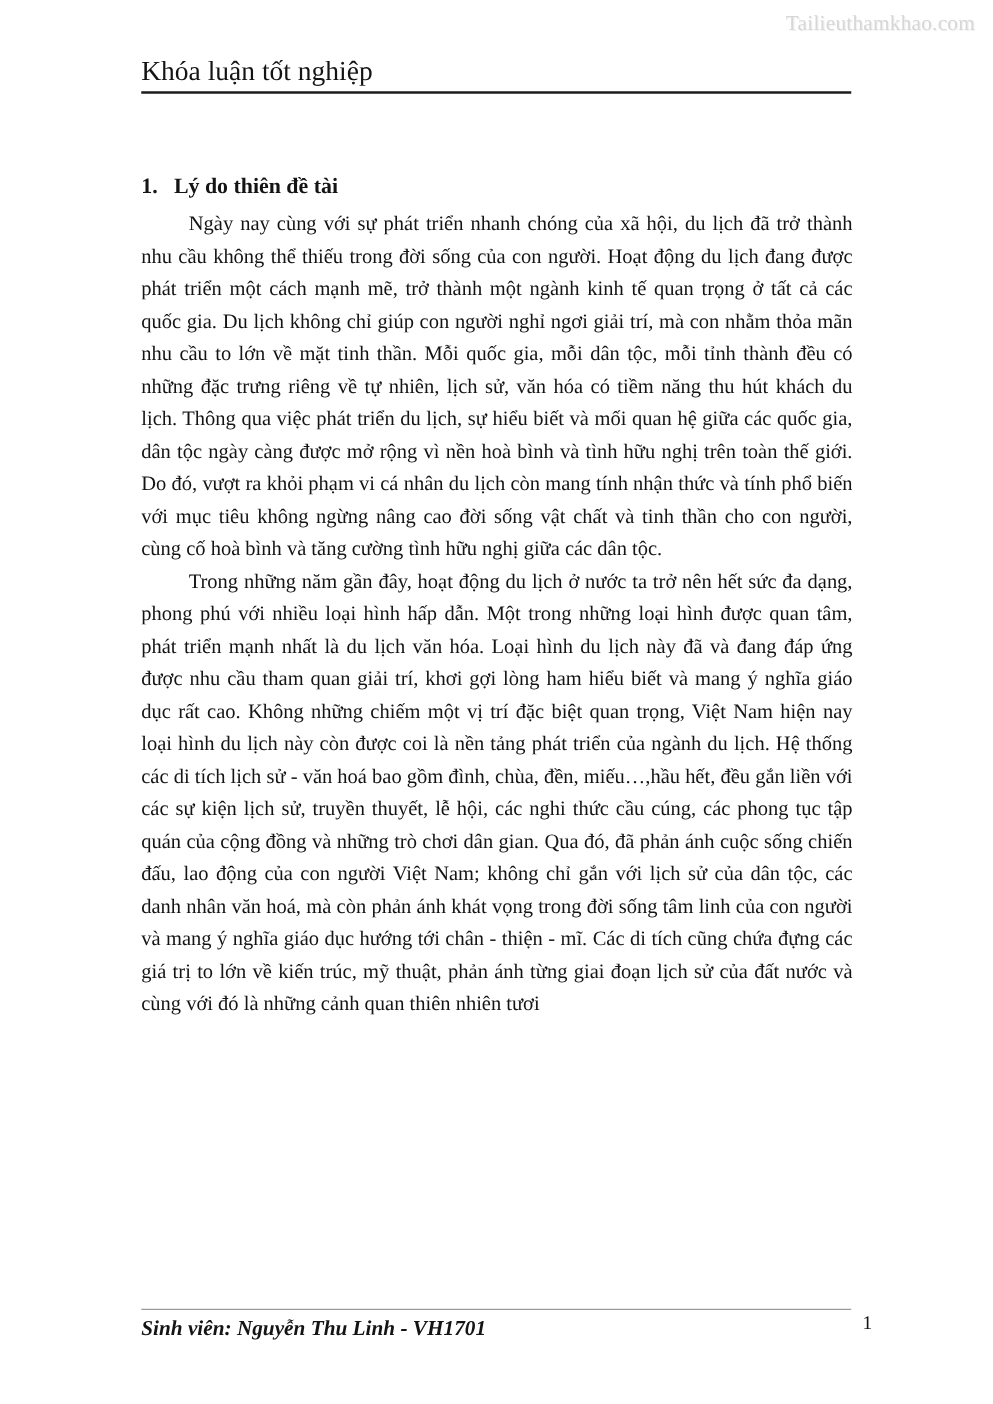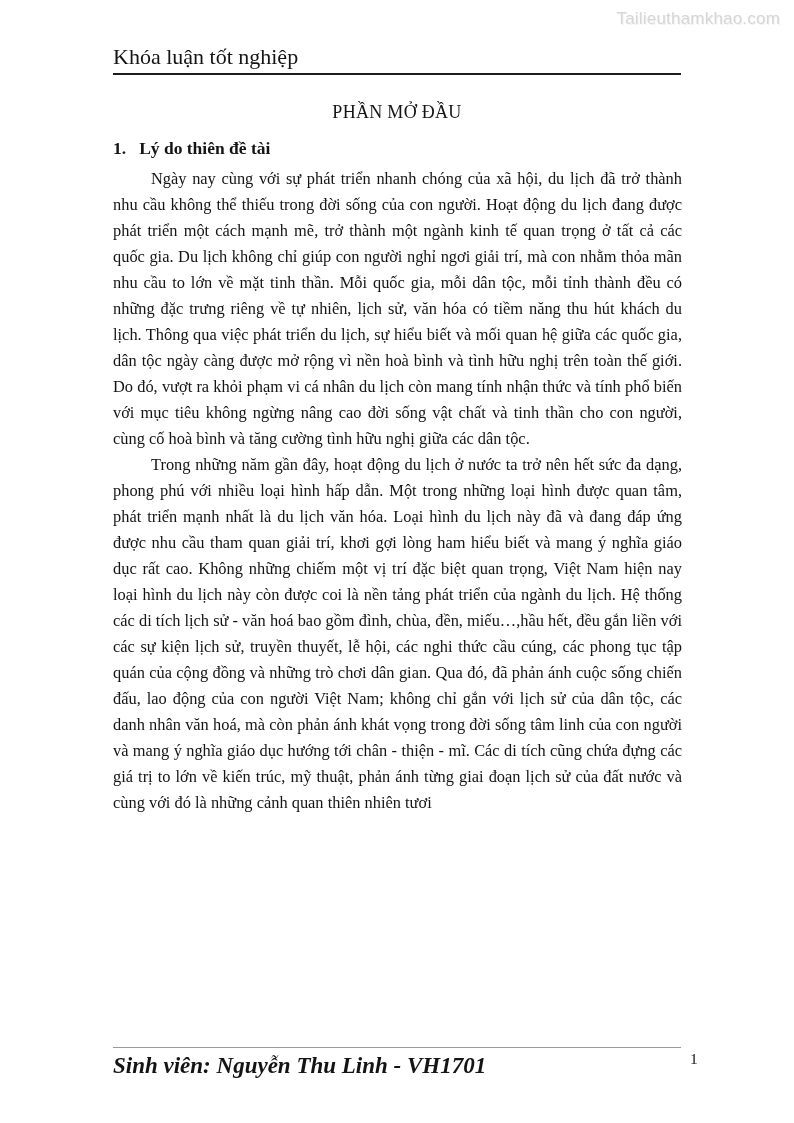--- a/index.html
+++ b/index.html
@@ -13,21 +13,21 @@
     height: 1123px;
     background: #ffffff;
     overflow: hidden;
     font-family: "Liberation Serif", "DejaVu Serif", serif;
     color: #141414;
   }
   .watermark {
     position: absolute;
     top: 9px;
     right: 14px;
-    font-family: Liberation Sans, sans-serif;
+    font-family: Liberation Serif, serif;
     font-size: 17px;
     color: #d6d6d6;
     text-shadow: 1px 1px 0 #f2f2f2;
     letter-spacing: 0.2px;
   }
   .header {
     position: absolute;
     top: 44px;
     left: 113px;
     width: 568px;
@@ -72,21 +72,21 @@
     margin: 0;
     text-indent: 38px;
   }
   .footer {
     position: absolute;
     top: 1047px;
     left: 113px;
     width: 568px;
     border-top: 1px solid #9a9a9a;
     padding-top: 5px;
-    font-size: 23px;
+    font-size: 17px;
     font-weight: bold;
     font-style: italic;
   }
   .page-number {
     position: absolute;
     top: 1050px;
     left: 690px;
     font-size: 15.5px;
     font-family: "Liberation Serif", "DejaVu Serif", serif;
   }
@@ -95,21 +95,20 @@
 <body>
 
 <div class="page">
 
   <div class="watermark">Tailieuthamkhao.com</div>
 
   <div class="header">
     <span>Khóa luận tốt nghiệp</span>
   </div>
 
-  <div class="doc-title">PHẦN MỞ ĐẦU</div>
 
   <div class="section-heading">
     <span class="sec-num">1.</span><span>Lý do thiên đề tài</span>
   </div>
 
   <div class="body-text">
     <p>Ngày nay cùng với sự phát triển nhanh chóng của xã hội, du lịch đã trở thành nhu cầu không thể thiếu trong đời sống của con người. Hoạt động du lịch đang được phát triển một cách mạnh mẽ, trở thành một ngành kinh tế quan trọng ở tất cả các quốc gia. Du lịch không chỉ giúp con người nghỉ ngơi giải trí, mà con nhằm thỏa mãn nhu cầu to lớn về mặt tinh thần. Mỗi quốc gia, mỗi dân tộc, mỗi tỉnh thành đều có những đặc trưng riêng về tự nhiên, lịch sử, văn hóa có tiềm năng thu hút khách du lịch. Thông qua việc phát triển du lịch, sự hiểu biết và mối quan hệ giữa các quốc gia, dân tộc ngày càng được mở rộng vì nền hoà bình và tình hữu nghị trên toàn thế giới. Do đó, vượt ra khỏi phạm vi cá nhân du lịch còn mang tính nhận thức và tính phổ biến với mục tiêu không ngừng nâng cao đời sống vật chất và tinh thần cho con người, cùng cố hoà bình và tăng cường tình hữu nghị giữa các dân tộc.</p>
     <p>Trong những năm gần đây, hoạt động du lịch ở nước ta trở nên hết sức đa dạng, phong phú với nhiều loại hình hấp dẫn. Một trong những loại hình được quan tâm, phát triển mạnh nhất là du lịch văn hóa. Loại hình du lịch này đã và đang đáp ứng được nhu cầu tham quan giải trí, khơi gợi lòng ham hiểu biết và mang ý nghĩa giáo dục rất cao. Không những chiếm một vị trí đặc biệt quan trọng, Việt Nam hiện nay loại hình du lịch này còn được coi là nền tảng phát triển của ngành du lịch. Hệ thống các di tích lịch sử - văn hoá bao gồm đình, chùa, đền, miếu…,hầu hết, đều gắn liền với các sự kiện lịch sử, truyền thuyết, lễ hội, các nghi thức cầu cúng, các phong tục tập quán của cộng đồng và những trò chơi dân gian. Qua đó, đã phản ánh cuộc sống chiến đấu, lao động của con người Việt Nam; không chỉ gắn với lịch sử của dân tộc, các danh nhân văn hoá, mà còn phản ánh khát vọng trong đời sống tâm linh của con người và mang ý nghĩa giáo dục hướng tới chân - thiện - mĩ. Các di tích cũng chứa đựng các giá trị to lớn về kiến trúc, mỹ thuật, phản ánh từng giai đoạn lịch sử của đất nước và cùng với đó là những cảnh quan thiên nhiên tươi</p>
   </div>
 

